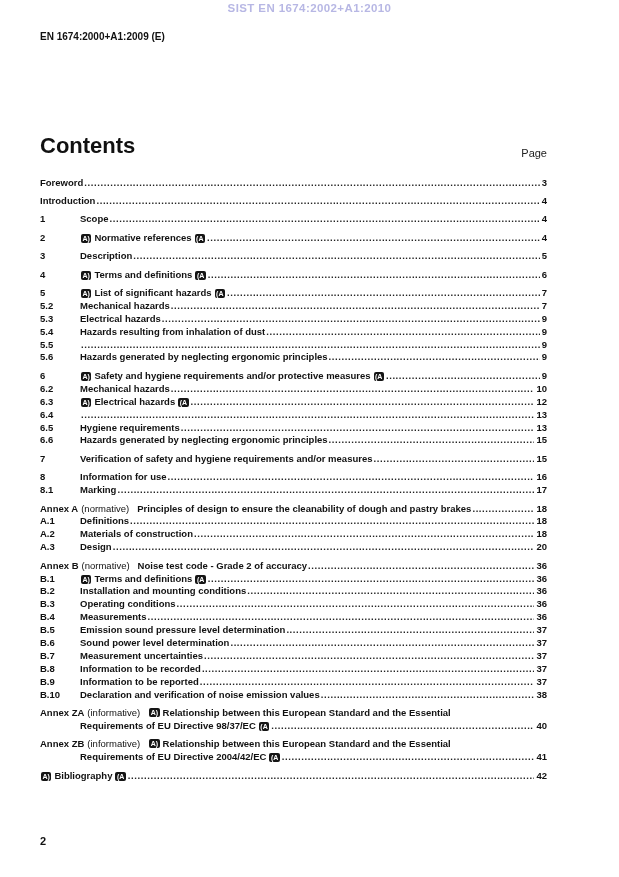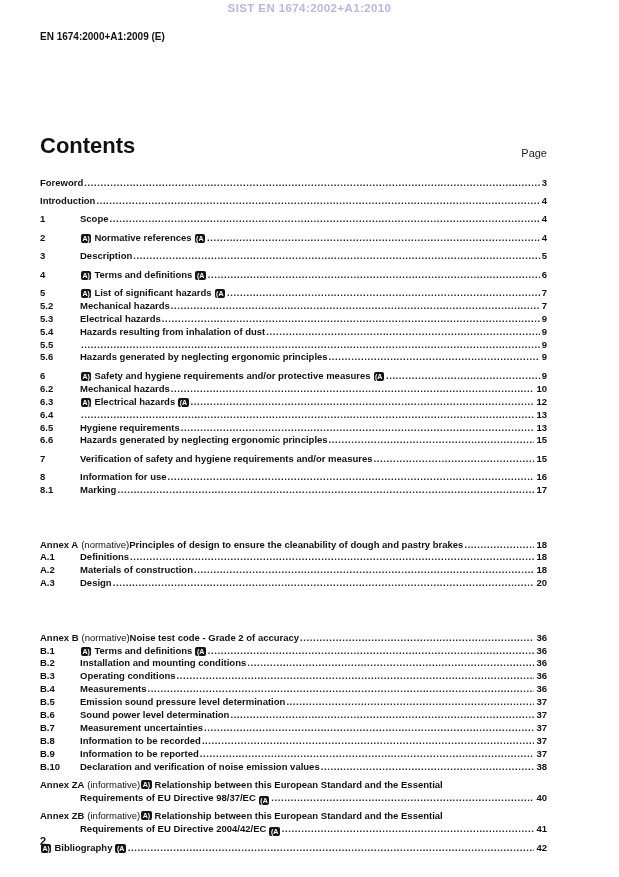--- a/index.html
+++ b/index.html
@@ -31,24 +31,24 @@
     position:absolute; top:171px; left:40px; right:72px;
   }
   .toc-row {
     display:flex; align-items:baseline;
     font-size:9.5px; font-weight:bold; line-height:12.9px;
     white-space:nowrap;
   }
   .toc-row.sp { margin-top:5.5px; }
   .toc-row.wrap { display:block; }
   .toc-row.wrap .l1 { line-height:12.9px; }
-  .toc-row.wrap .l2 { display:flex; align-items:flex-end; padding-left:40px; line-height:12.9px; }
+  .toc-row.wrap .l2 { display:flex; align-items:center; padding-left:40px; line-height:12.9px; }
   .num { flex:0 0 40px; }
   .prefix { font-weight:bold; }
-  .note { font-weight:normal; padding:0 0 0 3px;margin-top:36px; }
+  .note { font-weight:normal; padding:0 8px 0 3px; }
   .title { flex:0 0 auto; }
   .leader { flex:1 1 auto; overflow:hidden; min-width:6px; margin-left:1px; }
   .leader::after {
     content:"....................................................................................................................................................................................................";
     letter-spacing:0.6px; color:#222;
   }
   .pg { flex:0 0 auto; padding-left:2px; }
   .marker {
     display:inline-block;
     background:#151515; color:#fff;

